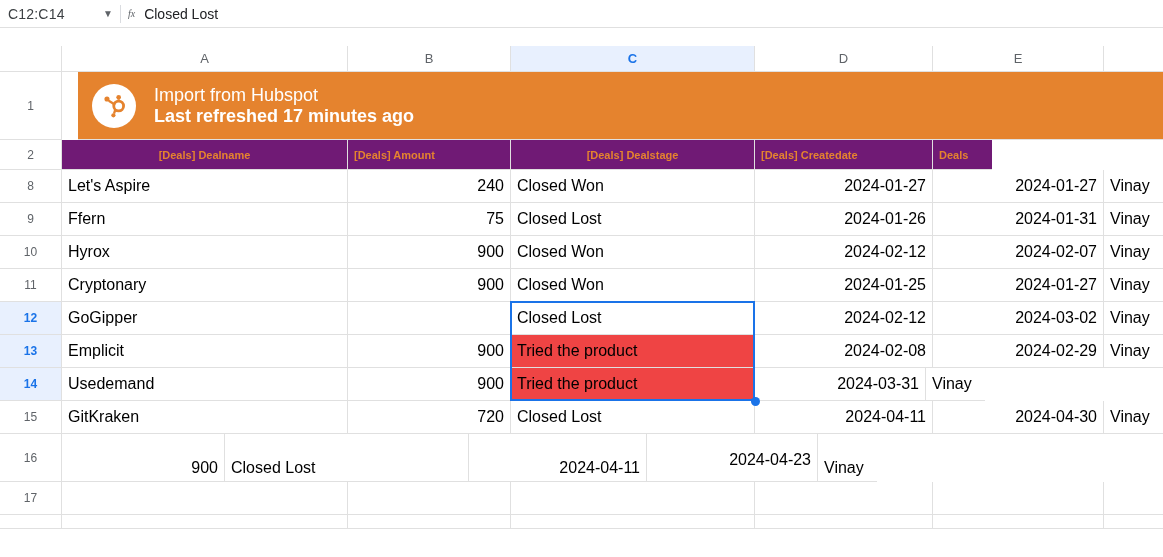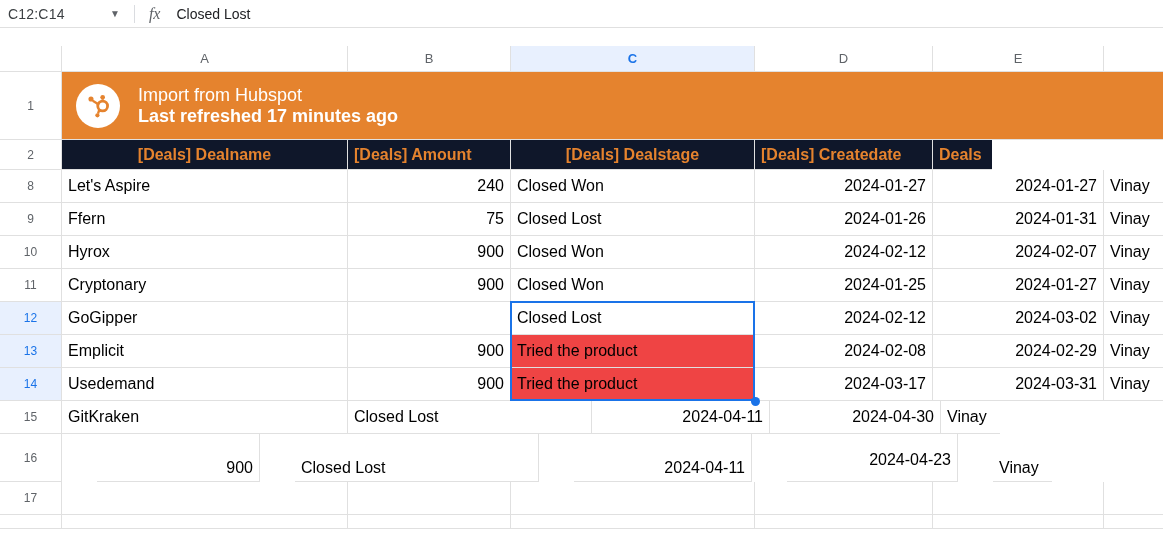--- a/index.html
+++ b/index.html
@@ -15,21 +15,21 @@
   }
 
   
   .formula-row {
     display: flex;
     align-items: center;
     height: 28px;
     border-bottom: 1px solid #e0e0e0;
     font-size: 14px;
     padding-left: 8px;
-    gap: 8px;
+    gap: 1px;
     color: #3c4043;
   }
   .name-box {
     width: 94px;
     font-size: 14px;
     color: #3c4043;
     letter-spacing: 0.2px;
     border: none;
     outline: none;
     background: transparent;
@@ -42,21 +42,21 @@
   .formula-sep {
     width: 1px;
     height: 18px;
     background: #dadce0;
   }
   .fx-label {
     font-style: italic;
     font-family: "Times New Roman", serif;
     color: #5f6368;
     padding: 0 8px 0 6px;
-    font-size: 16px;
+    font-size: 10px;
   }
   .formula-input {
     flex: 1;
     font-size: 14px;
     color: #202124;
     border: none;
     outline: none;
     background: transparent;
   }
 
@@ -97,39 +97,39 @@
     background: #e8f0fe;
     color: #1a73e8;
     font-weight: 600;
   }
 
   .row {
     display: flex;
     height: 33px;
   }
   .row.tall { height: 68px; }
-  .row.med { height: 48px; gap: 35px; }
+  .row.med { height: 48px; }
 
   .row-num {
     width: 62px;
     flex: 0 0 62px;
     border-right: 1px solid #e0e0e0;
     border-bottom: 1px solid #e0e0e0;
     font-size: 12px;
     color: #5f6368;
     text-align: center;
     display: flex;
     align-items: center;
     justify-content: center;
     background: #fff;
   }
   .row-num.sel {
     background: #e8f0fe;
     color: #1a73e8;
-    font-weight: 400;
+    font-weight: 700;
   }
 
   .cell {
     border-right: 1px solid #e0e0e0;
     border-bottom: 1px solid #e0e0e0;
     padding: 0 6px;
     display: flex;
     align-items: center;
     font-size: 16px;
     color: #000;
@@ -153,40 +153,41 @@
   .banner-cell {
     flex: 1;
     background: #e5832e;
     border-right: none;
     border-bottom: 1px solid #e0e0e0;
     display: flex;
     align-items: center;
     gap: 18px;
     padding-left: 14px;
     color: #fff;
+    margin-left: 16px;
   }
   .hubspot-circle {
     width: 44px;
     height: 44px;
     border-radius: 50%;
     background: #fff;
     display: flex;
     align-items: center;
     justify-content: center;
   }
   .hubspot-circle svg { width: 28px; height: 28px; }
   .banner-text .line1 { font-size: 18px; font-weight: 400; }
   .banner-text .line2 { font-size: 18px; font-weight: 700; }
 
   
   .hdr {
-    background: #0f172a;
+    background: #701a75;
     color: #e5832e;
     font-weight: 700;
-    font-size: 16px;
+    font-size: 11px;
     justify-content: center;
     white-space: nowrap;
   }
 
   
   .cell.sel-bg {
     background: #ef4444;
   }
 
   
@@ -315,27 +316,27 @@
         <div class="cell colC sel-bg">Tried the product</div>
         <div class="cell colD right">2024-02-08</div>
         <div class="cell colE right">2024-02-29</div>
         <div class="cell colF">Vinay</div>
       </div>
       <div class="row">
         <div class="row-num sel">14</div>
         <div class="cell colA">Usedemand</div>
         <div class="cell colB right">900</div>
         <div class="cell colC sel-bg">Tried the product</div>
-        <div class="cell colD right">2024-03-17</div>
         <div class="cell colE right">2024-03-31</div>
         <div class="cell colF">Vinay</div>
       </div>
       <div class="row">
         <div class="row-num">15</div>
         <div class="cell colA">GitKraken</div>
+        <div class="cell colB right">720</div>
         <div class="cell colC">Closed Lost</div>
         <div class="cell colD right">2024-04-11</div>
         <div class="cell colE right">2024-04-30</div>
         <div class="cell colF">Vinay</div>
       </div>
     </div>
 
   <div class="row med">
     <div class="row-num">16</div>
     <div class="cell colB right" style="align-items:flex-end;padding-bottom:4px">900</div>

